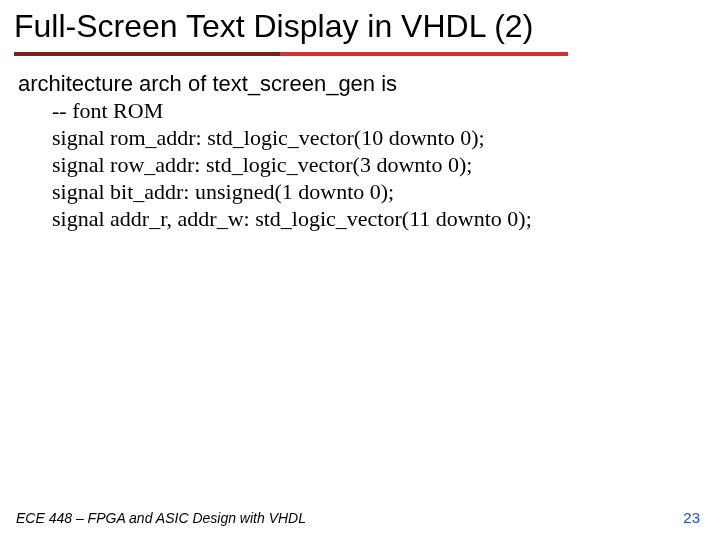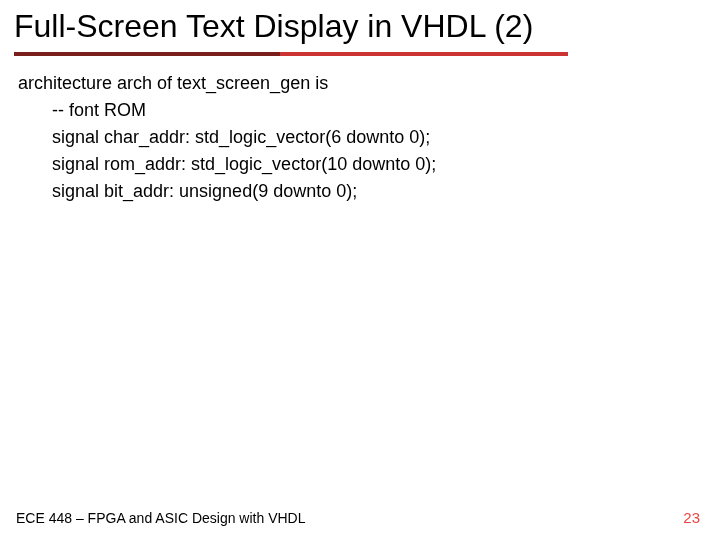--- a/index.html
+++ b/index.html
@@ -33,55 +33,58 @@
     left: 14px;
     width: 554px;
     height: 4px;
     background: linear-gradient(to right, #7a1f1c 0%, #7a1f1c 48%, #cc3333 48%, #cc3333 100%);
   }
   .body {
     position: absolute;
     top: 70px;
     left: 18px;
     right: 18px;
-    font-size: 18px;
+    font-size: 22px;
     line-height: 27px;
     color: #000;
   }
   .body .line {
     white-space: pre;
   }
   .indent {
     padding-left: 34px;
+    font-family: Liberation Serif, serif;
   }
   .footer-left {
     position: absolute;
     left: 16px;
     bottom: 14px;
     font-size: 14px;
+    font-style: italic;
     color: #000;
   }
   .footer-right {
     position: absolute;
     right: 20px;
     bottom: 14px;
     font-size: 15px;
-    color: #ef4444;
+    color: #1d4ed8;
   }
 </style>
 </head>
 <body>
 
 <div class="slide">
   <div class="title">Full-Screen Text Display in VHDL (2)</div>
   <div class="rule"></div>
 
   <div class="body">
     <div class="line">architecture arch of text_screen_gen is</div>
     <div class="line indent">-- font ROM</div>
-    <div class="line indent">signal char_addr: std_logic_vector(6 downto 0);</div>
     <div class="line indent">signal rom_addr: std_logic_vector(10 downto 0);</div>
-    <div class="line indent">signal bit_addr: unsigned(9 downto 0);</div>
+    <div class="line indent">signal row_addr: std_logic_vector(3 downto 0);</div>
+    <div class="line indent">signal bit_addr: unsigned(1 downto 0);</div>
+    <div class="line indent">signal addr_r, addr_w: std_logic_vector(11 downto 0);</div>
   </div>
 
   <div class="footer-left">ECE 448 – FPGA and ASIC Design with VHDL</div>
   <div class="footer-right">23</div>
 </div>
 
 </body></html>

